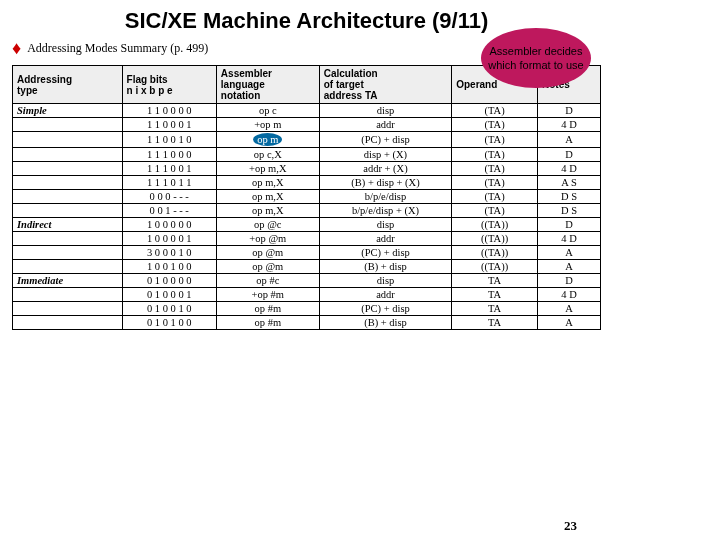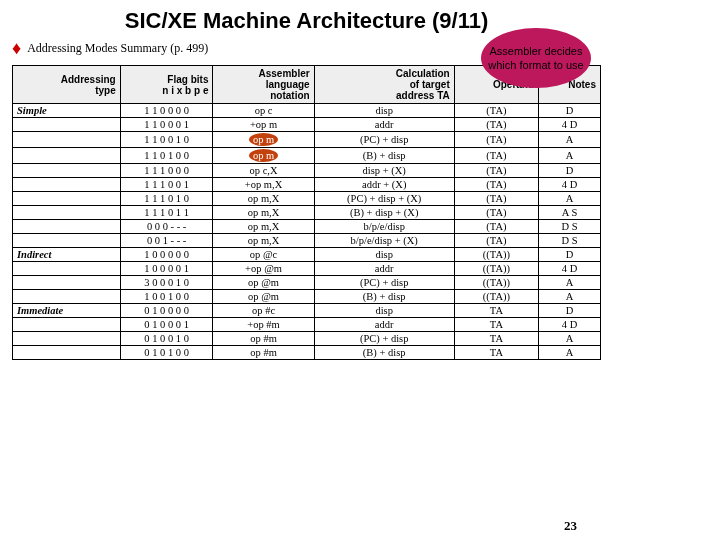--- a/index.html
+++ b/index.html
@@ -61,36 +61,36 @@
       z-index: 10;
     }
     table {
       width: 100%;
       border-collapse: collapse;
       font-size: 10.5px;
     }
     th {
       border: 1px solid #000;
       padding: 2px 4px;
-      text-align: right;
+      text-align: left;
       font-family: Arial, sans-serif;
       font-size: 10px;
       font-weight: bold;
       background: #eee;
       vertical-align: middle;
     }
     td {
       border: 1px solid #000;
       padding: 1px 4px;
       text-align: center;
       vertical-align: middle;
       white-space: nowrap;
     }
     .highlight-oval {
-      background: #c2410c;
+      background: #0369a1;
       color: #fff;
       border-radius: 50%;
       padding: 1px 4px;
       display: inline-block;
     }
     .group-label {
       text-align: left;
       font-weight: bold;
       font-style: italic;
     }
@@ -146,49 +146,33 @@
         <tr>
           <td></td>
           <td>1 1 0 0 1 0</td>
           <td><span class="highlight-oval">op m</span></td>
           <td>(PC) + disp</td>
           <td>(TA)</td>
           <td>A</td>
         </tr>
         <tr>
           <td></td>
-          <td>1 1 0 1 0 0</td>
-          <td><span class="highlight-oval">op m</span></td>
-          <td>(B) + disp</td>
-          <td>(TA)</td>
-          <td>A</td>
-        </tr>
-        <tr>
-          <td></td>
           <td>1 1 1 0 0 0</td>
           <td>op c,X</td>
           <td>disp + (X)</td>
           <td>(TA)</td>
           <td>D</td>
         </tr>
         <tr>
           <td></td>
           <td>1 1 1 0 0 1</td>
           <td>+op m,X</td>
           <td>addr + (X)</td>
           <td>(TA)</td>
           <td>4 D</td>
-        </tr>
-        <tr>
-          <td></td>
-          <td>1 1 1 0 1 0</td>
-          <td>op m,X</td>
-          <td>(PC) + disp + (X)</td>
-          <td>(TA)</td>
-          <td>A</td>
         </tr>
         <tr>
           <td></td>
           <td>1 1 1 0 1 1</td>
           <td>op m,X</td>
           <td>(B) + disp + (X)</td>
           <td>(TA)</td>
           <td>A S</td>
         </tr>
         <tr>

